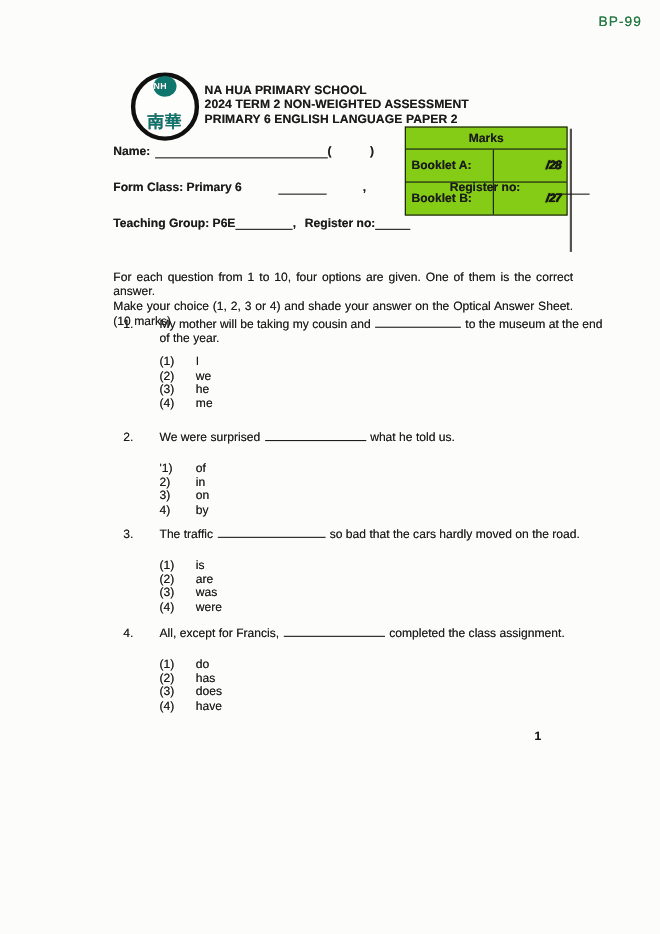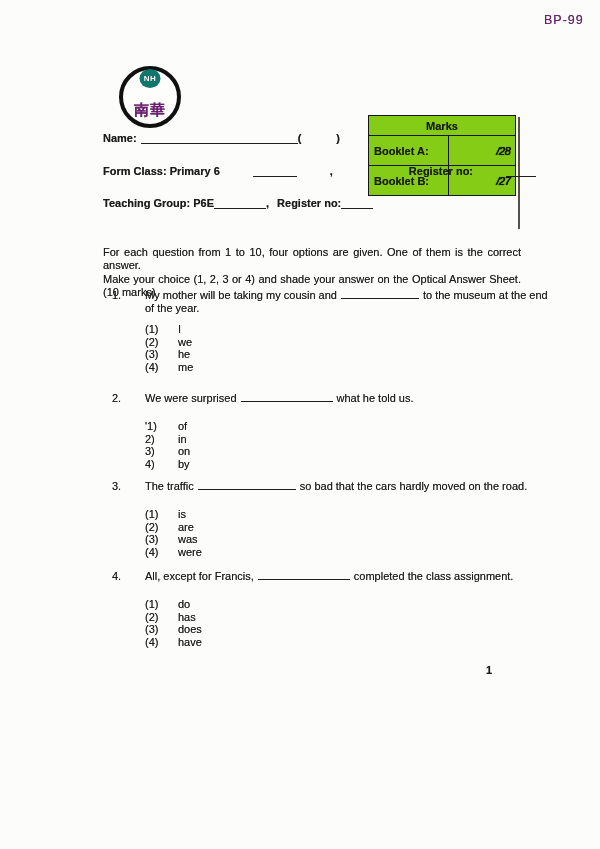--- a/index.html
+++ b/index.html
@@ -2,41 +2,41 @@
 <html><head>
 <meta charset="utf-8">
 <style>
   html,body { margin:0; padding:0; background:#e9e9e7; }
   .page {
     position:relative; width:600px; height:849px; margin:0 auto;
     background:#fcfcfa; overflow:hidden;
     font-family:"Liberation Sans", sans-serif; color:#1b1b1b;
     text-shadow:0 0 .5px rgba(25,25,25,.65);
   }
-  .corner-code { position:absolute; left:544px; top:13px; font-size:12.5px; letter-spacing:1px; color:#701a75; }
+  .corner-code { position:absolute; left:544px; top:13px; font-size:12.5px; letter-spacing:1px; color:#15803d; }
 
   
   .logo { position:absolute; left:119px; top:66px; width:54px; height:54px; border:4px solid #101010; border-radius:50%; background:#fdfdfc; }
-  .logo-nh { position:absolute; top:-1px; left:50%; transform:translateX(-50%); width:21px; height:19px; background:#0f766e; border-radius:50%; color:#fff; font-size:8px; font-weight:700; text-align:center; line-height:19px; letter-spacing:.5px; }
-  .logo-cn { position:absolute; bottom:4px; width:100%; text-align:center; font-size:15px; font-weight:700; letter-spacing:1px; color:#701a75; }
+  .logo-nh { position:absolute; top:-1px; left:50%; transform:translateX(-50%); width:21px; height:19px; background:#0f766e; border-radius:50%; color:#fff; font-size:8px; font-weight:700; line-height:19px; letter-spacing:.5px; }
+  .logo-cn { position:absolute; bottom:4px; width:100%; text-align:center; font-size:15px; font-weight:700; letter-spacing:1px; color:#0f766e; }
 
   .school-header { position:absolute; left:186px; top:76px; font-size:11px; font-weight:700; line-height:13.4px; letter-spacing:.1px; }
 
   
   .info-row { position:absolute; left:103px; display:flex; align-items:flex-end; font-size:11px; font-weight:700; white-space:nowrap; }
   .blank { display:inline-block; border-bottom:1.5px solid #1d1d1d; height:9px; }
   .sp { display:inline-block; }
 
   
   .marks-table { position:absolute; left:368px; top:115px; width:146px; border:1.7px solid #161616; background:#84cc16; }
   .marks-title { border-bottom:1.7px solid #161616; text-align:center; font-weight:700; font-size:11px; padding:4px 0 3px; }
   .marks-row { display:flex; border-bottom:1.7px solid #161616; }
   .marks-row:last-child { border-bottom:none; }
   .marks-row .lbl { width:74px; border-right:1.7px solid #161616; font-weight:700; font-size:11px; padding-left:5px; display:flex; align-items:center; }
-  .marks-row .val { flex:1; display:flex; align-items:center; justify-content:flex-end; padding-right:5px; font-size:11px; font-weight:400; font-style:italic; letter-spacing:-.5px; text-shadow:0 0 1px #000, .5px 0 0 #000; }
+  .marks-row .val { flex:1; display:flex; align-items:center; justify-content:flex-end; padding-right:5px; font-size:11px; font-weight:700; font-style:italic; letter-spacing:-.5px; text-shadow:0 0 1px #000, .5px 0 0 #000; }
   .row-h30 { height:29px; }
   .row-h36 { height:36px; }
   .table-ghost-edge { position:absolute; left:518px; top:117px; width:1.5px; height:112px; background:#55524e; }
 
   
   .instructions { position:absolute; left:103px; top:246px; width:418px; font-size:11px; line-height:13.4px; }
   .just { text-align:justify; text-align-last:justify; }
 
   
   .q { position:absolute; left:112px; font-size:11px; line-height:13px; }
@@ -56,20 +56,25 @@
 
 <div class="page">
 
   <div class="corner-code">BP-99</div>
 
   <div class="logo">
     <div class="logo-nh">NH</div>
     <div class="logo-cn">南華</div>
   </div>
 
+  <div class="school-header">
+    <div>NA HUA PRIMARY SCHOOL</div>
+    <div>2024 TERM 2 NON-WEIGHTED ASSESSMENT</div>
+    <div>PRIMARY 6 ENGLISH LANGUAGE PAPER 2</div>
+  </div>
 
   <div class="info-row" style="top:132px;">
     <span>Name:</span>
     <span class="blank" style="width:157px; margin-left:4px;"></span>
     <span>(</span>
     <span class="sp" style="width:35px;"></span>
     <span>)</span>
   </div>
 
   <div class="marks-table">

